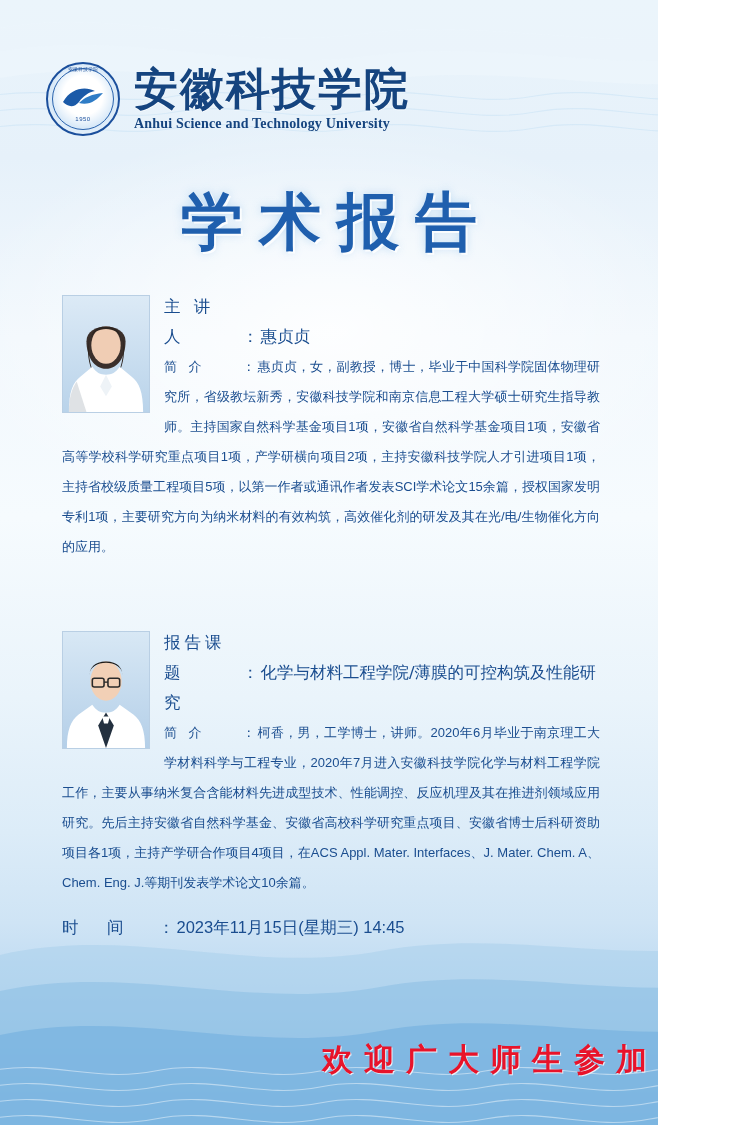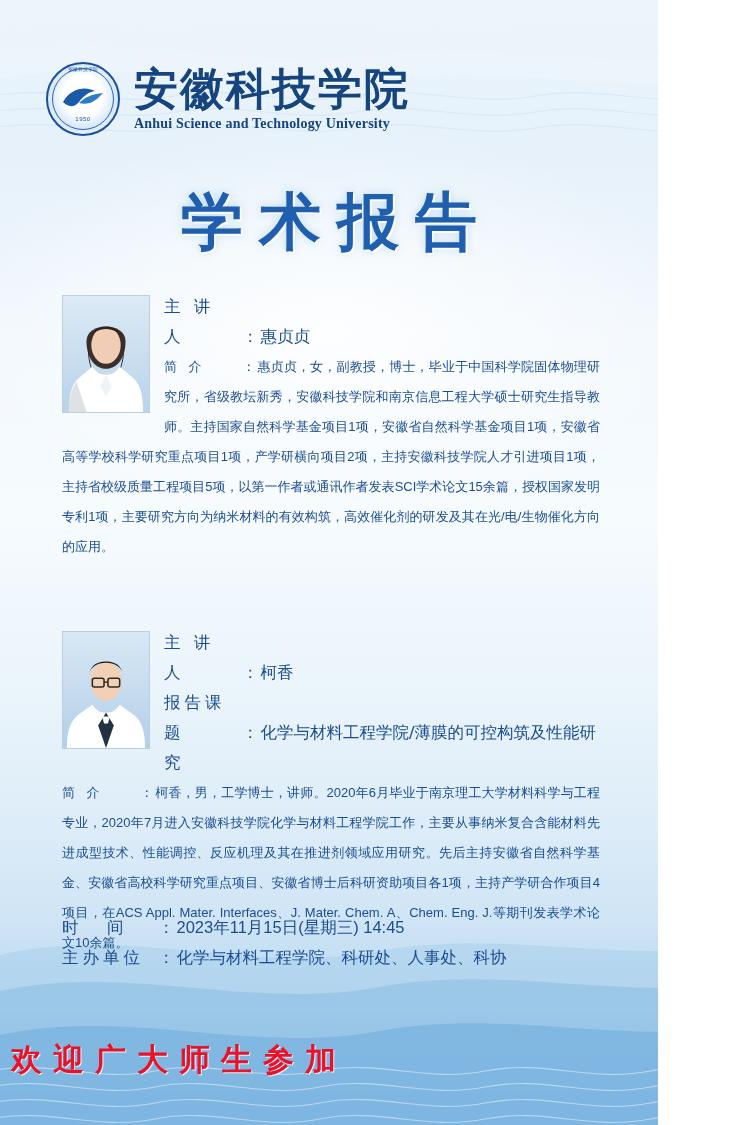--- a/index.html
+++ b/index.html
@@ -150,21 +150,21 @@
     font-size: 16.5px; line-height: 30px; color: #1a4d8f;
   }
   .info .lbl2 {
     display: inline-block; width: 96px; letter-spacing: 4px;
   }
   .info .lbl2.w2 { letter-spacing: 12px; }
 
   
   .slogan {
     position: absolute; left: 0; right: 0; bottom: 44px;
-    text-align: left;
+    text-align: right;
     font-family: "DejaVu Serif", "Liberation Serif", serif;
     font-weight: bold;
     font-size: 31px;
     letter-spacing: 11px;
     text-indent: 11px;
     color: #e8132a;
     text-shadow: 1px 1px 0 rgba(255,255,255,.8);
   }
 </style>
 </head>
@@ -260,35 +260,29 @@
         <path d="M27,44 C27,27 61,27 61,44 C61,37 56,30 44,30 C32,30 27,37 27,44 Z" fill="#1d1a18"></path>
         <rect x="30" y="47" width="12" height="9" rx="2" fill="none" stroke="#2a2a2a" stroke-width="1.6"></rect>
         <rect x="46" y="47" width="12" height="9" rx="2" fill="none" stroke="#2a2a2a" stroke-width="1.6"></rect>
         <path d="M42,51 L46,51" stroke="#2a2a2a" stroke-width="1.4"></path>
         <path d="M30,74 C34,80 38,82 44,82 C50,82 54,80 58,74 L72,84 C80,90 84,100 84,118 L4,118 C4,100 8,90 16,84 Z" fill="#ffffff"></path>
         <path d="M44,82 L36,95 L44,118 L52,95 Z" fill="#23303f"></path>
         <path d="M40,86 L48,86 L46,93 L42,93 Z" fill="#ffffff"></path>
       </svg>
     </div>
     <div class="rowline">
-      <span class="lbl">主 讲 人</span><span class="colon">：</span><span>柯香</span>
-    </div>
-    <div class="rowline">
       <span class="lbl">报告课题</span><span class="colon">：</span><span>化学与材料工程学院/薄膜的可控构筑及性能研究</span>
     </div>
     <div class="body-text">
       <span class="lbl">简       介</span><span class="colon">：</span><span>柯香，男，工学博士，讲师。2020年6月毕业于南京理工大学材料科学与工程专业，2020年7月进入安徽科技学院化学与材料工程学院工作，主要从事纳米复合含能材料先进成型技术、性能调控、反应机理及其在推进剂领域应用研究。先后主持安徽省自然科学基金、安徽省高校科学研究重点项目、安徽省博士后科研资助项目各1项，主持产学研合作项目4项目，在ACS Appl. Mater. Interfaces、J. Mater. Chem. A、Chem. Eng. J.等期刊发表学术论文10余篇。</span>
     </div>
     <div class="clear"></div>
   </div>
 
   <div class="info">
     <div>
       <span class="lbl2 w2">时  间</span><span class="colon">：</span><span>2023年11月15日(星期三) 14:45</span>
     </div>
-    <div>
-      <span class="lbl2">主办单位</span><span class="colon">：</span><span>化学与材料工程学院、科研处、人事处、科协</span>
-    </div>
   </div>
 
   <div class="slogan">欢迎广大师生参加</div>
 
 </div>
 
 </body></html>

